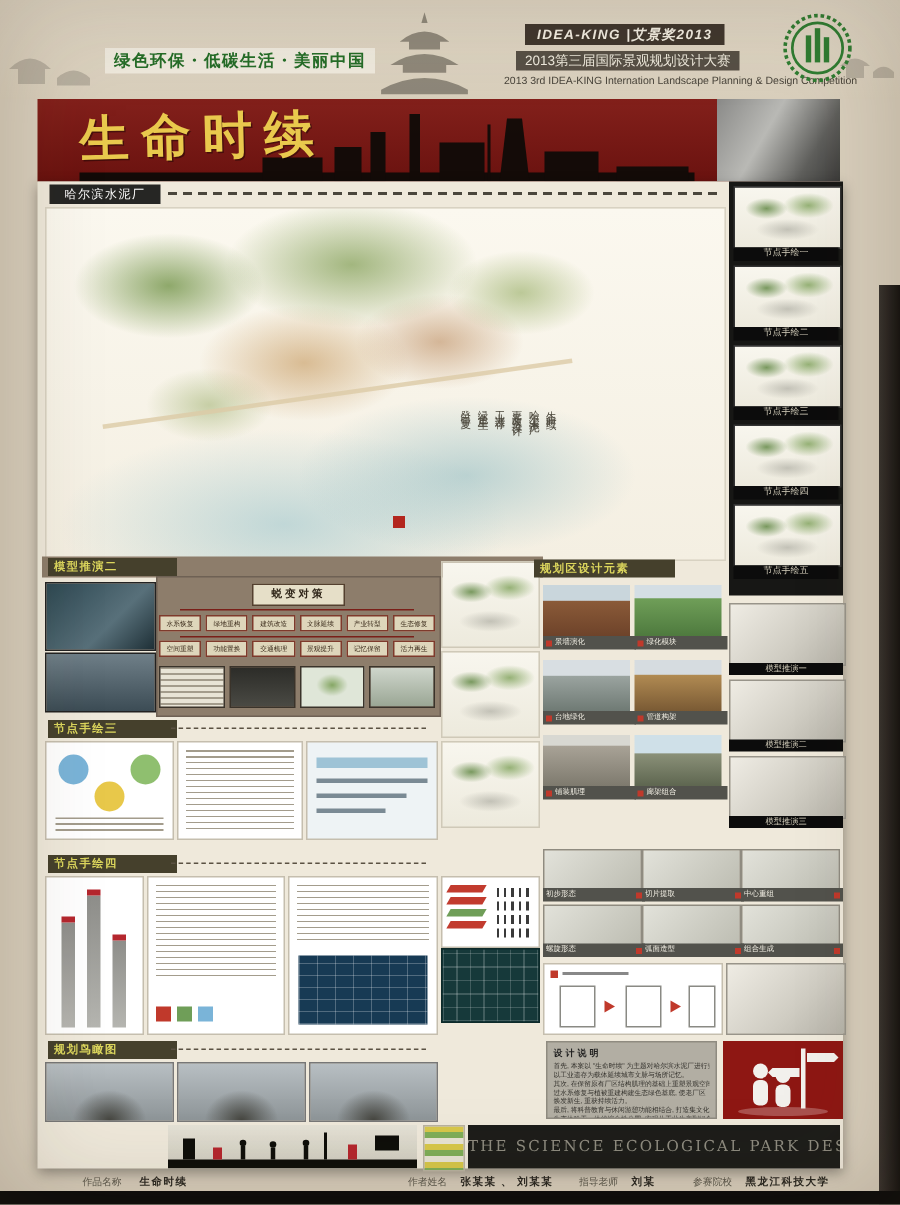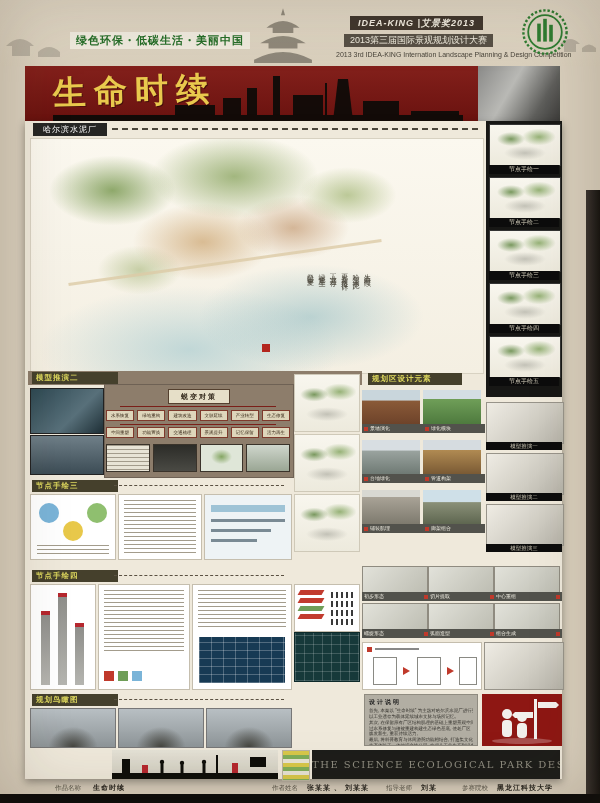--- a/index.html
+++ b/index.html
@@ -214,21 +214,21 @@
     <div class="lines" style="background-color:#e8e4d6"></div>
     <div style="background:linear-gradient(#2c2c28,#4a4a44)"></div>
     <div style="background:radial-gradient(14px 10px at 50% 45%, rgba(110,150,70,.8), transparent 75%),#dfe6d8"></div>
     <div style="background:linear-gradient(#cfd6cc,#9aa694)"></div>
   </div>
 
   <div class="abs sketchthumb" style="left:294px;top:374px;width:64px;height:56px;border-color:#cfc9b8"></div>
   <div class="abs sketchthumb" style="left:294px;top:434px;width:64px;height:56px;border-color:#cfc9b8"></div>
   <div class="abs sketchthumb" style="left:294px;top:494px;width:64px;height:56px;border-color:#cfc9b8"></div>
 
-  <div class="abs hdr-tab" style="left:368px;top:373px;width:86px;height:12px">规划区设计元素</div>
+  <div class="abs hdr-tab" style="left:356px;top:373px;width:86px;height:12px">规划区设计元素</div>
   <div class="abs" style="left:362px;top:390px;width:58px;height:34px;
        background:linear-gradient(180deg,#c9d6dc 0 30%,#8a5a38 32%,#6e432a)"></div>
   <div class="abs capgray" style="left:362px;top:424px;width:58px;height:9px">
     <span class="chip"></span>
     <span>景墙演化</span>
   </div>
   <div class="abs" style="left:423px;top:390px;width:58px;height:34px;
        background:linear-gradient(180deg,#d4dee4 0 25%,#6f9e58 27%,#4e7a3e)"></div>
   <div class="abs capgray" style="left:423px;top:424px;width:58px;height:9px">
     <span class="chip"></span>

